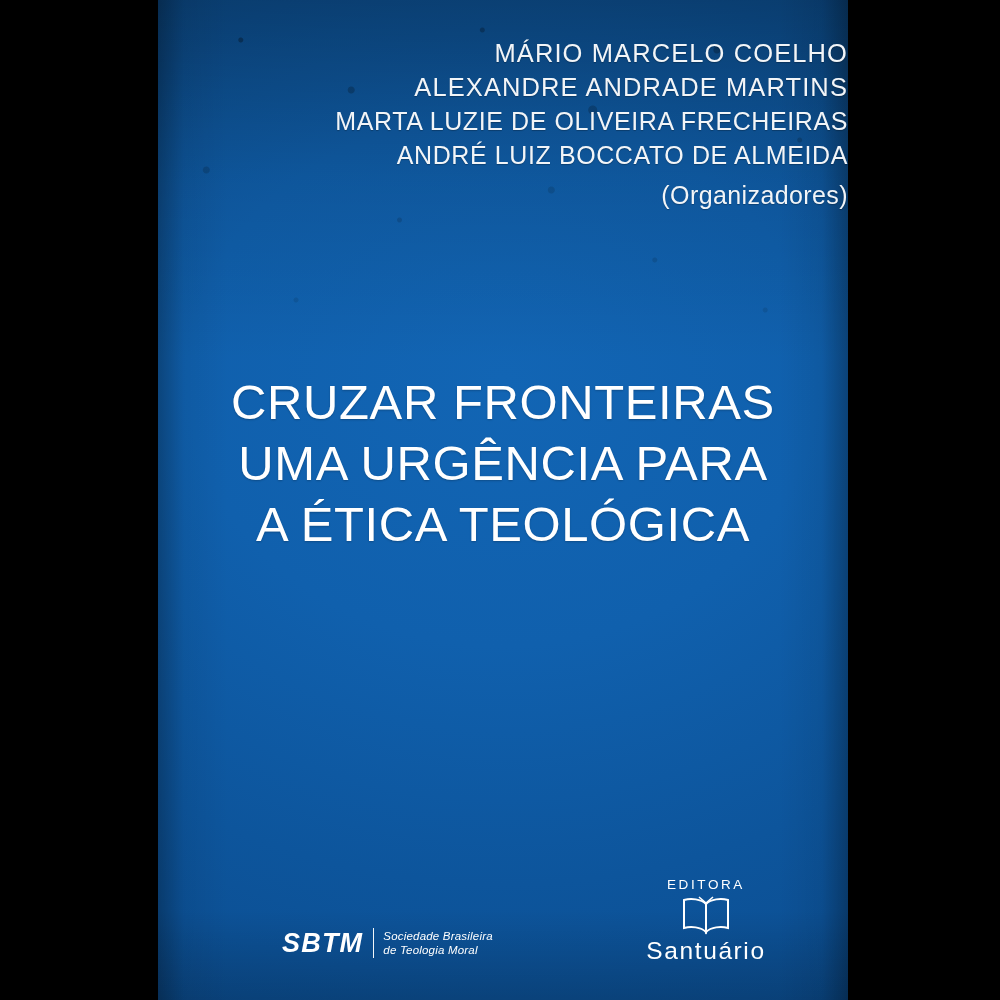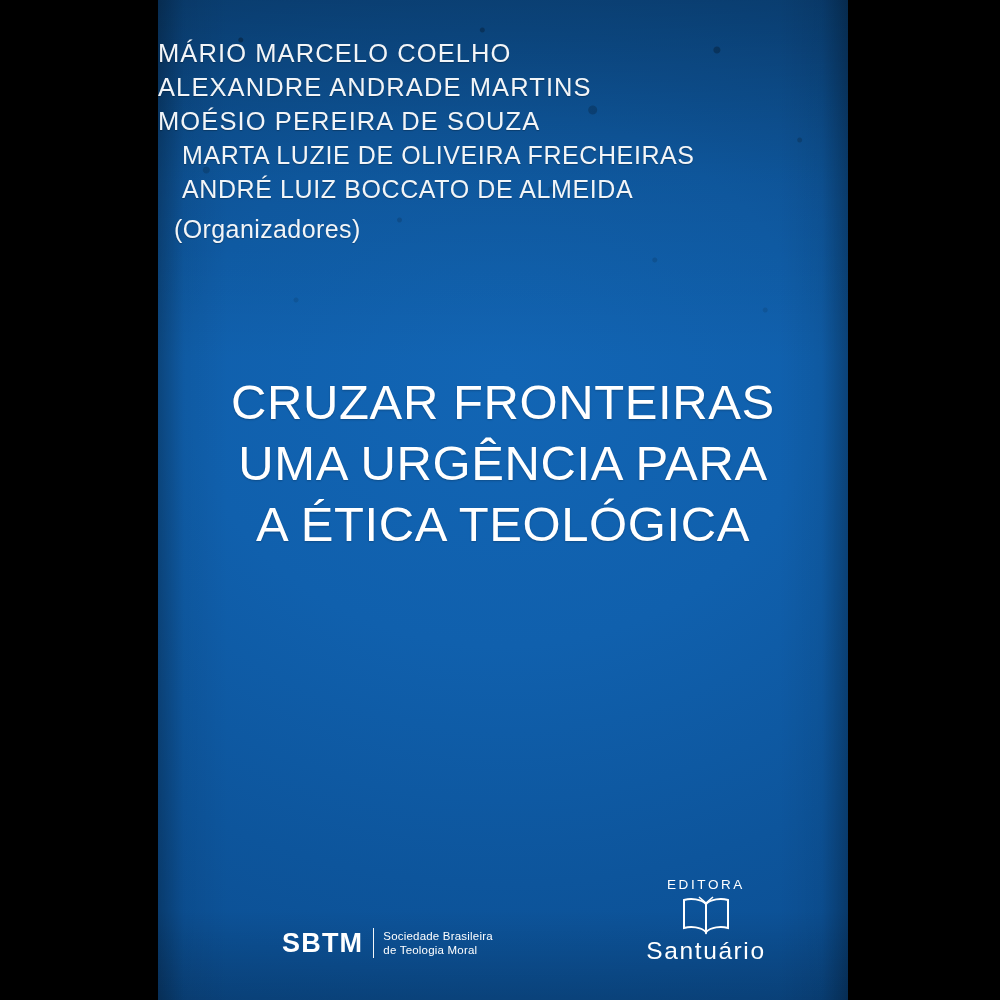--- a/index.html
+++ b/index.html
@@ -61,21 +61,21 @@
       linear-gradient(to left, rgba(0,0,0,0.30) 0px, rgba(0,0,0,0.07) 26px, rgba(0,0,0,0) 70px),
       linear-gradient(to top, rgba(0,0,0,0.18) 0px, rgba(0,0,0,0.0) 90px);
     pointer-events: none;
   }
 
   #authors {
     position: absolute;
     top: 36px;
     left: 0;
     width: 100%;
-    text-align: left;
+    text-align: right;
     color: #f2f5f8;
     z-index: 3;
   }
 
   .author-line {
     font-size: 25.5px;
     letter-spacing: 1.1px;
     line-height: 34px;
     font-weight: 400;
     white-space: nowrap;
@@ -118,20 +118,21 @@
 
   
   #sbtm-logo {
     position: absolute;
     left: 124px;
     bottom: 42px;
     display: flex;
     align-items: center;
     z-index: 3;
     color: #ffffff;
+    font-style: italic;
   }
 
   #sbtm-mark {
     font-size: 27px;
     font-weight: bold;
     letter-spacing: 1.2px;
     line-height: 28px;
   }
 
   #sbtm-divider {
@@ -182,21 +183,20 @@
 
 <div id="cover-wrap">
 
   <div id="book-cover">
     <div id="cover-texture"></div>
     <div id="cover-edges"></div>
 
     <div id="authors">
       <div class="author-line">MÁRIO MARCELO COELHO</div>
       <div class="author-line">ALEXANDRE ANDRADE MARTINS</div>
-      <div class="author-line">MOÉSIO PEREIRA DE SOUZA</div>
       <div class="author-line wide">MARTA LUZIE DE OLIVEIRA FRECHEIRAS</div>
       <div class="author-line wide">ANDRÉ LUIZ BOCCATO DE ALMEIDA</div>
       <div id="organizadores">(Organizadores)</div>
     </div>
 
     <div id="title-block">
       <div class="title-line">CRUZAR FRONTEIRAS</div>
       <div class="title-line">UMA URGÊNCIA PARA</div>
       <div class="title-line">A ÉTICA TEOLÓGICA</div>
     </div>

